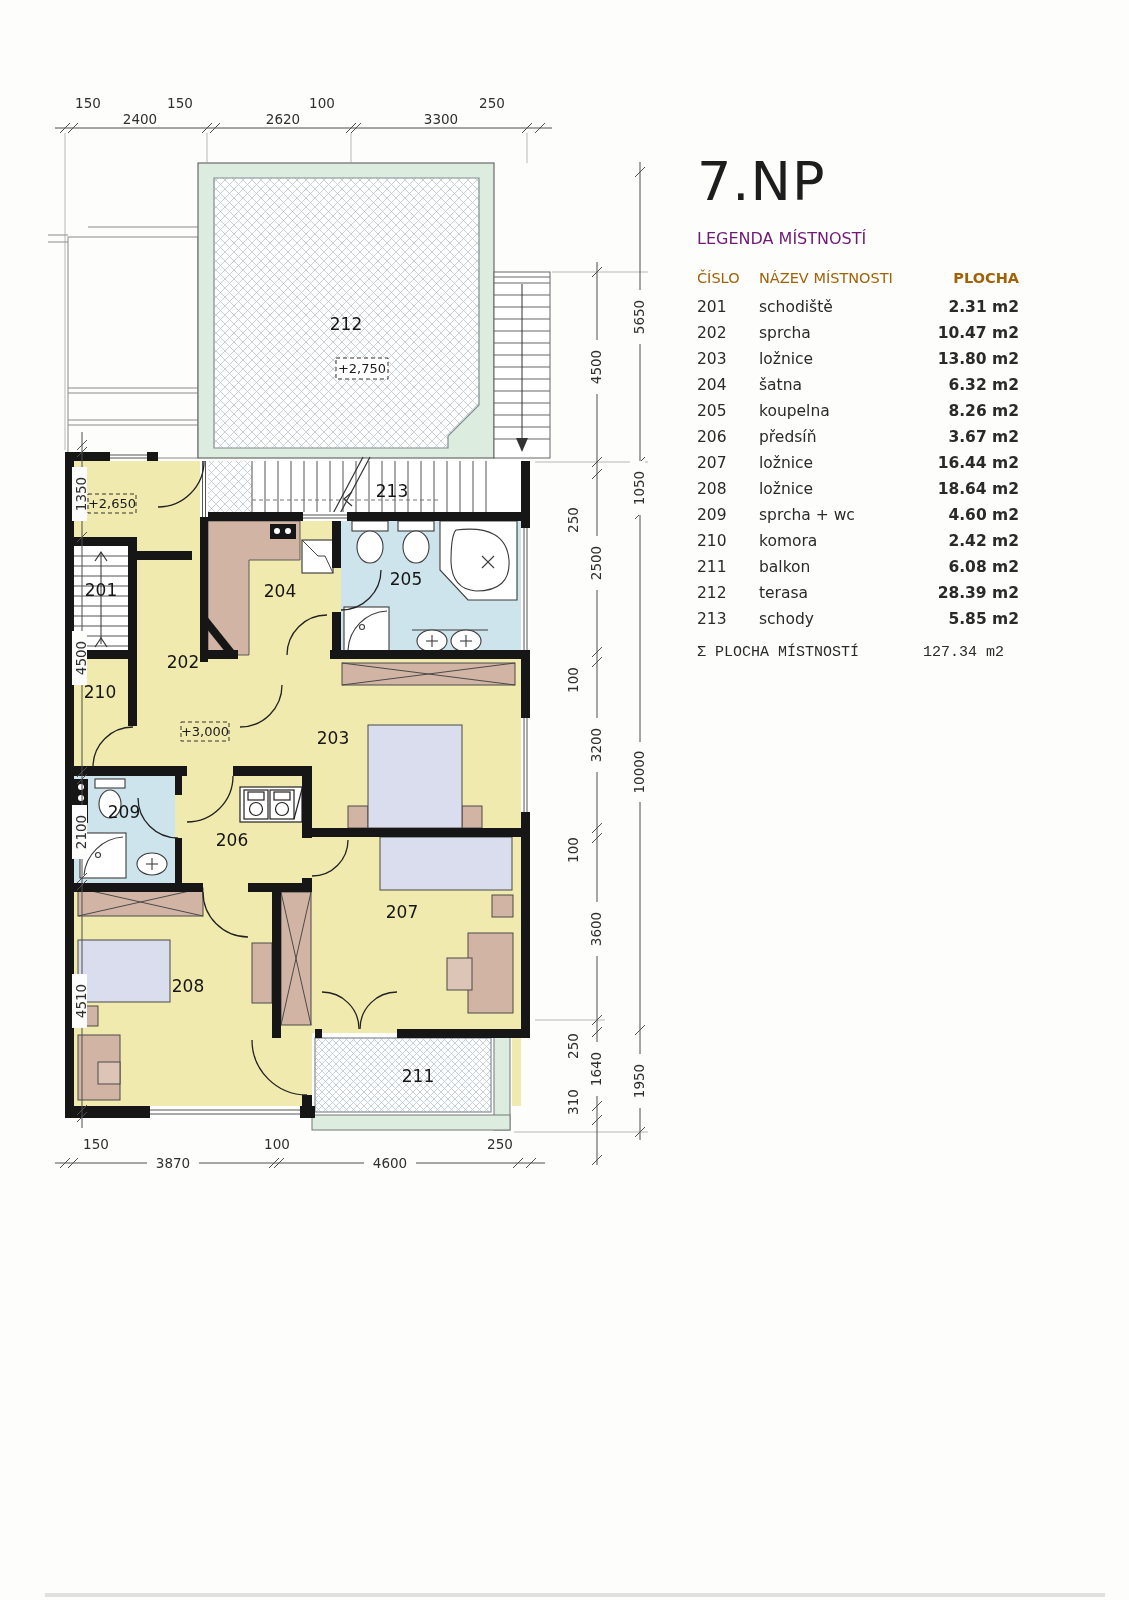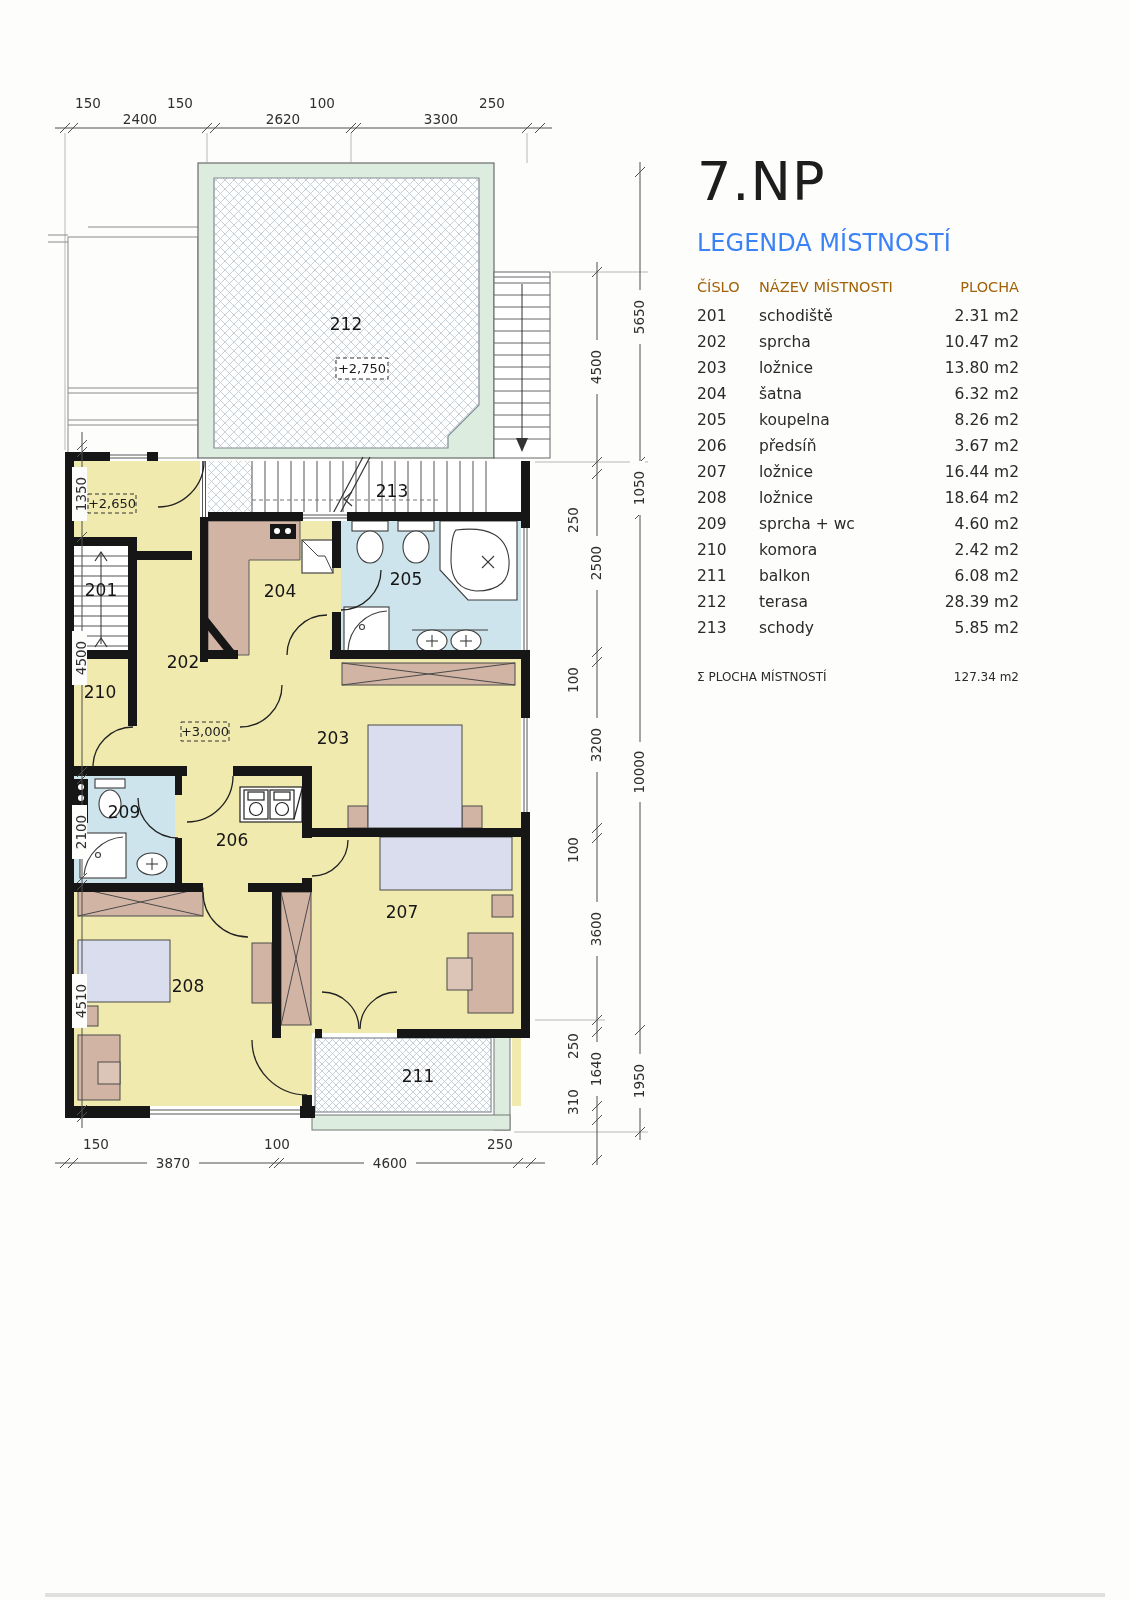--- a/index.html
+++ b/index.html
@@ -2,27 +2,27 @@
 <html><head>
 <meta charset="utf-8">
 <style>
   html,body{margin:0;padding:0;background:#ffffff;}
   .page{position:relative;width:1129px;height:1600px;background:#fdfdfc;overflow:hidden;
         font-family:"DejaVu Sans","Liberation Sans",sans-serif;}
   svg text{font-family:"DejaVu Sans","Liberation Sans",sans-serif;}
   .plan-svg{position:absolute;left:0;top:0;}
   .legend{position:absolute;left:697px;top:150px;width:322px;color:#222;}
   .legend-title{font-size:54px;font-weight:500;letter-spacing:1px;margin:0 0 16px 0;color:#1d1d1d;}
-  .legend-heading{font-size:24px;font-weight:500;margin:0 0 18px 0;color:#3b82f6;}
+  .legend-heading{font-size:16px;font-weight:500;margin:0 0 18px 0;color:#701a75;}
   .legend-table{width:100%;font-size:15.5px;color:#2a2a2a;}
   .legend-row{display:grid;grid-template-columns:62px 1fr 96px;height:26px;align-items:center;}
-  .legend-row .c-area{text-align:right;}
+  .legend-row .c-area{text-align:right;font-weight:bold;}
   .legend-head{font-size:14.5px;height:24px;margin-bottom:4px;color:#a16207;}
-  .legend-total{display:grid;grid-template-columns:1fr 96px;height:28px;align-items:center;margin-top:22px;font-size:12px;}
-  .legend-total .c-area{text-align:right;}
+  .legend-total{display:grid;grid-template-columns:1fr 96px;height:28px;align-items:center;margin-top:6px;font-size:15px;font-family:Liberation Mono, monospace;}
+  .legend-total .c-area{text-align:left;}
   .artifact{position:absolute;background:#c9c9c9;opacity:.55;}
 </style>
 </head>
 <body>
 
 <div class="page">
 
 <svg class="plan-svg" width="1129" height="1600" viewBox="0 0 1129 1600">
   <defs>
     <pattern id="xh" width="9" height="9" patternUnits="userSpaceOnUse">

